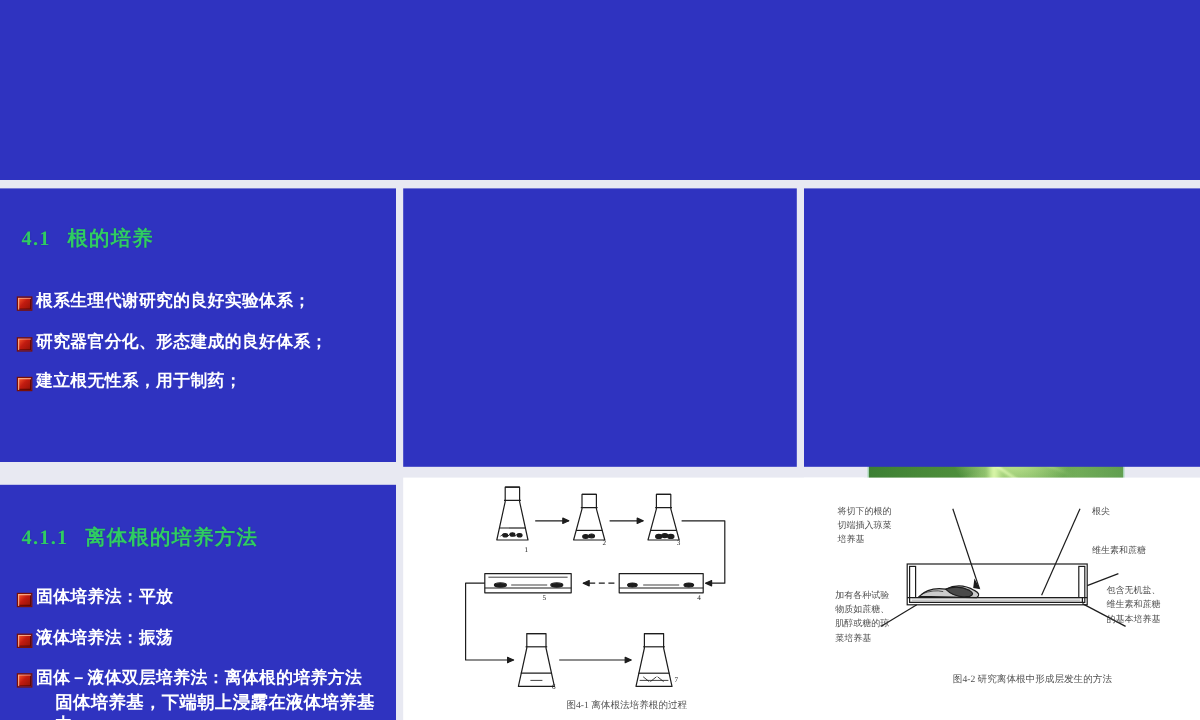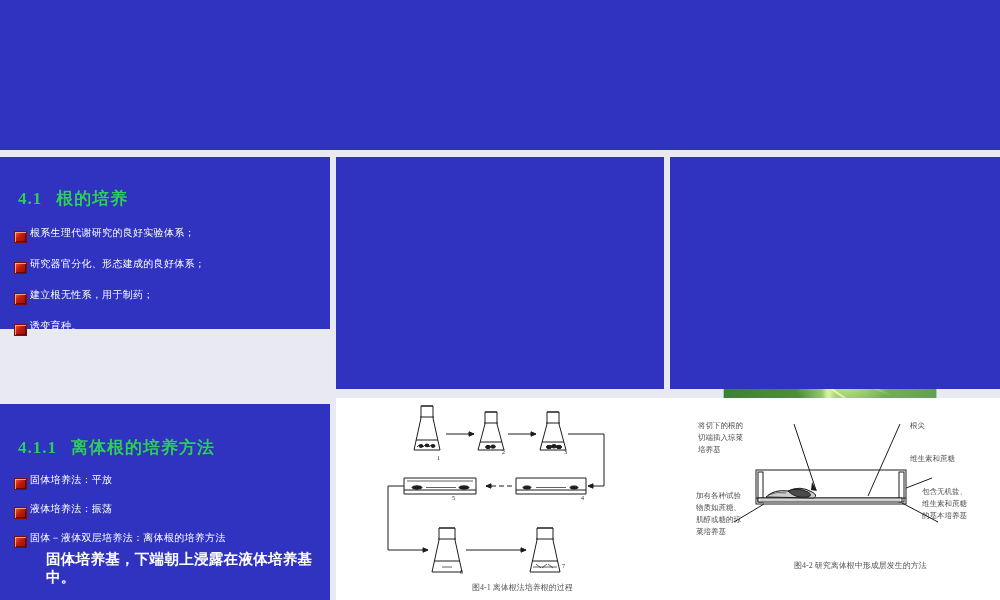--- a/index.html
+++ b/index.html
@@ -10,21 +10,21 @@
     font-family:"Liberation Serif","DejaVu Serif",serif;
   }
   #slide{position:relative;width:1000px;height:600px;background:#e8e9f2;}
 
   
   .panel{position:absolute;box-sizing:border-box;}
   .blue{background:#2f33c0;}
   .white{background:#ffffff;}
 
   #band-top      {left:0;   top:0;   width:1000px;height:150px;}
-  #panel-tl      {left:0;   top:157px;width:330px; height:172px;text-align:center;}
+  #panel-tl      {left:0;   top:157px;width:330px; height:228px;text-align:center;}
   #panel-tc      {left:336px;top:157px;width:328px;height:232px;}
   #panel-tr      {left:670px;top:157px;width:330px;height:232px;}
   #panel-bl      {left:0;   top:404px;width:330px;height:196px;}
   #panel-bc      {left:336px;top:398px;width:384px;height:202px;}
   #panel-br      {left:670px;top:398px;width:330px;height:202px;}
 
   
   .heading{
     position:absolute;
     color:#2fcc63;
@@ -34,25 +34,26 @@
     white-space:nowrap;
     text-shadow:0 0 1px rgba(0,0,0,.25);
   }
   .heading .num{margin-right:14px;}
 
   .bullets{position:absolute;left:14px;right:8px;}
   .bullet-row{
     display:flex;
     align-items:flex-start;
     color:#ffffff;
-    font-weight:normal;
-    font-size:10px;
+    font-weight:bold;
+    font-size:14px;
     line-height:1.25;
     margin-bottom:15px;
     letter-spacing:.3px;
+    margin-top:16px;
   }
   .bullet-mark{
     flex:0 0 auto;
     width:11px;height:10px;
     margin-top:4px;margin-right:3px;
     background:
       linear-gradient(135deg,#ff5b2e 0%,#c21b10 45%,#8e1206 100%);
     border:1px solid #7a1005;
     box-shadow:inset 1px 1px 0 rgba(255,200,160,.75),
                inset -1px -1px 0 rgba(60,0,0,.6);
@@ -123,24 +124,20 @@
         <span class="bullet-mark"></span>
         <span class="bullet-text">根系生理代谢研究的良好实验体系；</span>
       </div>
       <div class="bullet-row">
         <span class="bullet-mark"></span>
         <span class="bullet-text">研究器官分化、形态建成的良好体系；</span>
       </div>
       <div class="bullet-row">
         <span class="bullet-mark"></span>
         <span class="bullet-text">建立根无性系，用于制药；</span>
-      </div>
-      <div class="bullet-row">
-        <span class="bullet-mark"></span>
-        <span class="bullet-text">诱变育种。</span>
       </div>
     </div>
   </div>
 
   <div class="panel blue" id="panel-tc">
     <div class="photo" id="photo-root">
       <div class="stem"></div>
       <div class="hair" style="left:52%;top:12%;width:26%;transform:rotate(-38deg);"></div>
       <div class="hair" style="left:52%;top:20%;width:30%;transform:rotate(22deg);"></div>
       <div class="hair" style="left:50%;top:28%;width:28%;transform:rotate(34deg);"></div>

